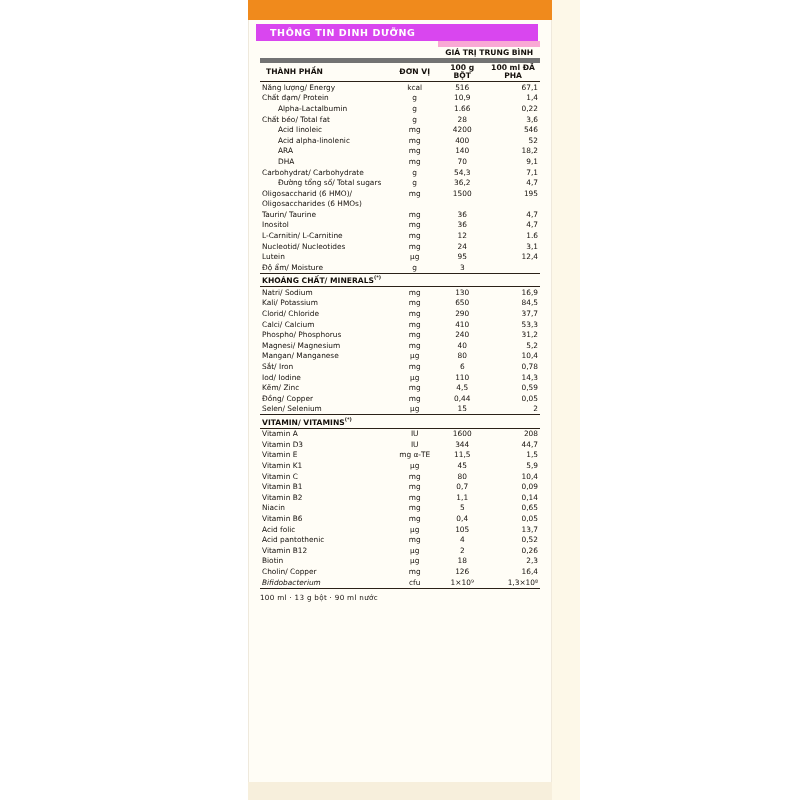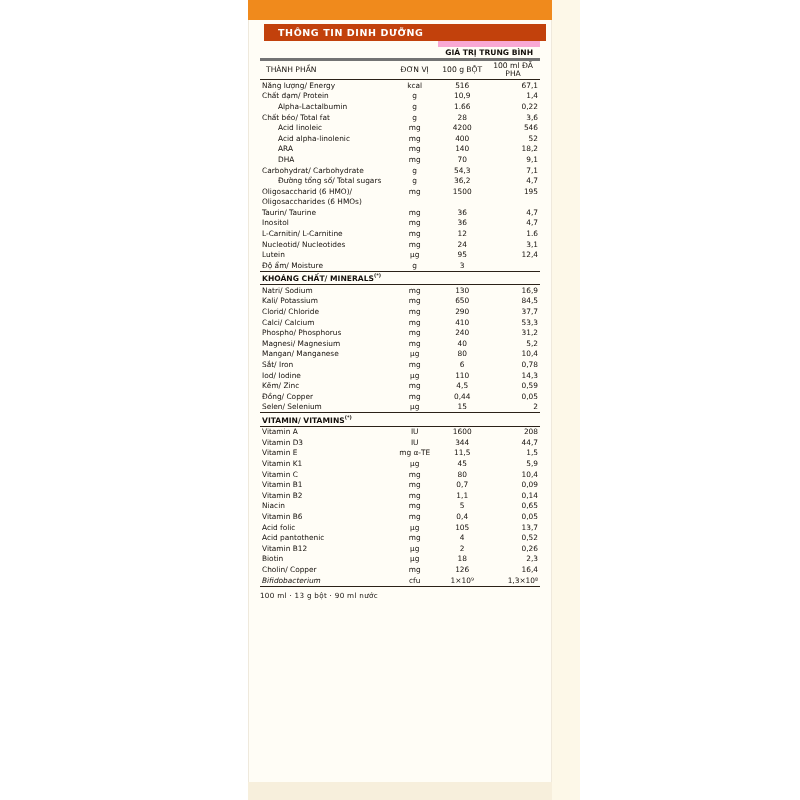--- a/index.html
+++ b/index.html
@@ -37,44 +37,43 @@
     position:absolute;
     left:248px;top:782px;width:304px;height:18px;
     background:#f7efdc;
   }
   .content{
     position:absolute;
     left:256px;top:24px;width:288px;
     color:#15100c;
   }
   .title-bar{
-    background:#c2410c;
+    background:#d946ef;
     color:#ffffff;
     font-size:9.5px;
     font-weight:bold;
     letter-spacing:.6px;
     padding:3px 0 3px 14px;
     width:268px;
-    margin-left:8px;
   }
   table.nutri{
     width:280px;
     margin-left:4px;
     border-collapse:collapse;
     font-size:7.4px;
     line-height:1.0;
   }
   table.nutri td,table.nutri th{
     padding:1.6px 2px;
     vertical-align:middle;
   }
   .hdr td{
     border-bottom:1px solid #2b2118;
-    border-top:3px solid #737373;
-    font-weight:normal;
+    border-top:5px solid #737373;
+    font-weight:bold;
     font-size:7.6px;
     text-align:center;
     padding:4px 2px;
   }
   .hdr td.left{
     text-align:left;padding-left:6px;
   }
   .hdr-top td{
     border-top:6px solid #f9a8d4;
     border-bottom:none;

